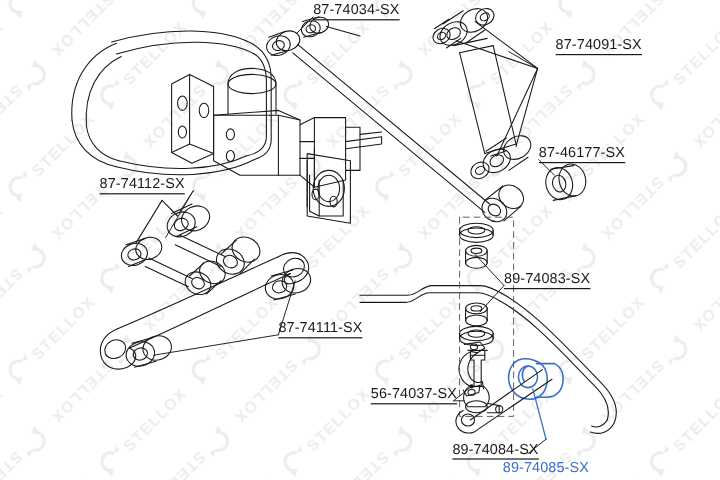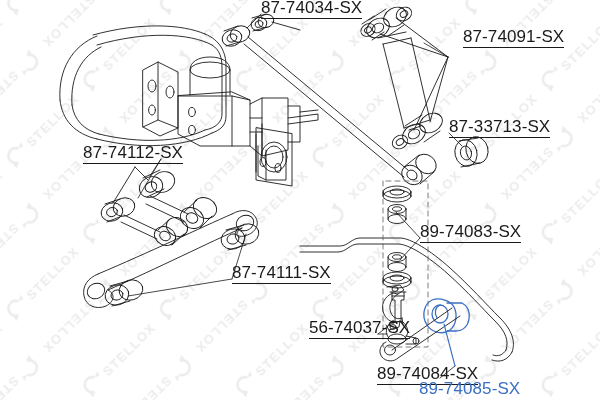--- a/index.html
+++ b/index.html
@@ -11,21 +11,21 @@
     overflow:hidden;
     position:relative;
   }
   #stage{position:relative;width:600px;height:400px;overflow:hidden;background:#fff;}
   .layer{position:absolute;left:0;top:0;width:600px;height:400px;}
   #wm{z-index:1;}
   #art{z-index:2;}
   #labels{z-index:3;}
   .lbl{
     position:absolute;
-    font-size:17px;
+    font-size:12px;
     line-height:12px;
     color:#1a1a1a;
     white-space:nowrap;
     letter-spacing:0.1px;
   }
   .lbl.hl{color:#3a6fc4;margin-left:42px;}
   .ul{border-bottom:1px solid #1a1a1a;padding-bottom:1px;}
 </style>
 </head>
 <body>
@@ -303,21 +303,21 @@
 
     <div class="lbl" style="left:261px;top:2px;">
       <span class="ul">87-74034-SX</span>
     </div>
 
     <div class="lbl" style="left:432px;top:31px;padding-left:31px;">
       <span class="ul">87-74091-SX</span>
     </div>
 
     <div class="lbl" style="left:449px;top:121px;">
-      <span class="ul">87-33713-SX</span>
+      <span class="ul">87-46177-SX</span>
     </div>
 
     <div class="lbl" style="left:83px;top:147px;">
       <span class="ul">87-74112-SX</span>
     </div>
 
     <div class="lbl" style="left:420px;top:226px;">
       <span class="ul">89-74083-SX</span>
     </div>
 

